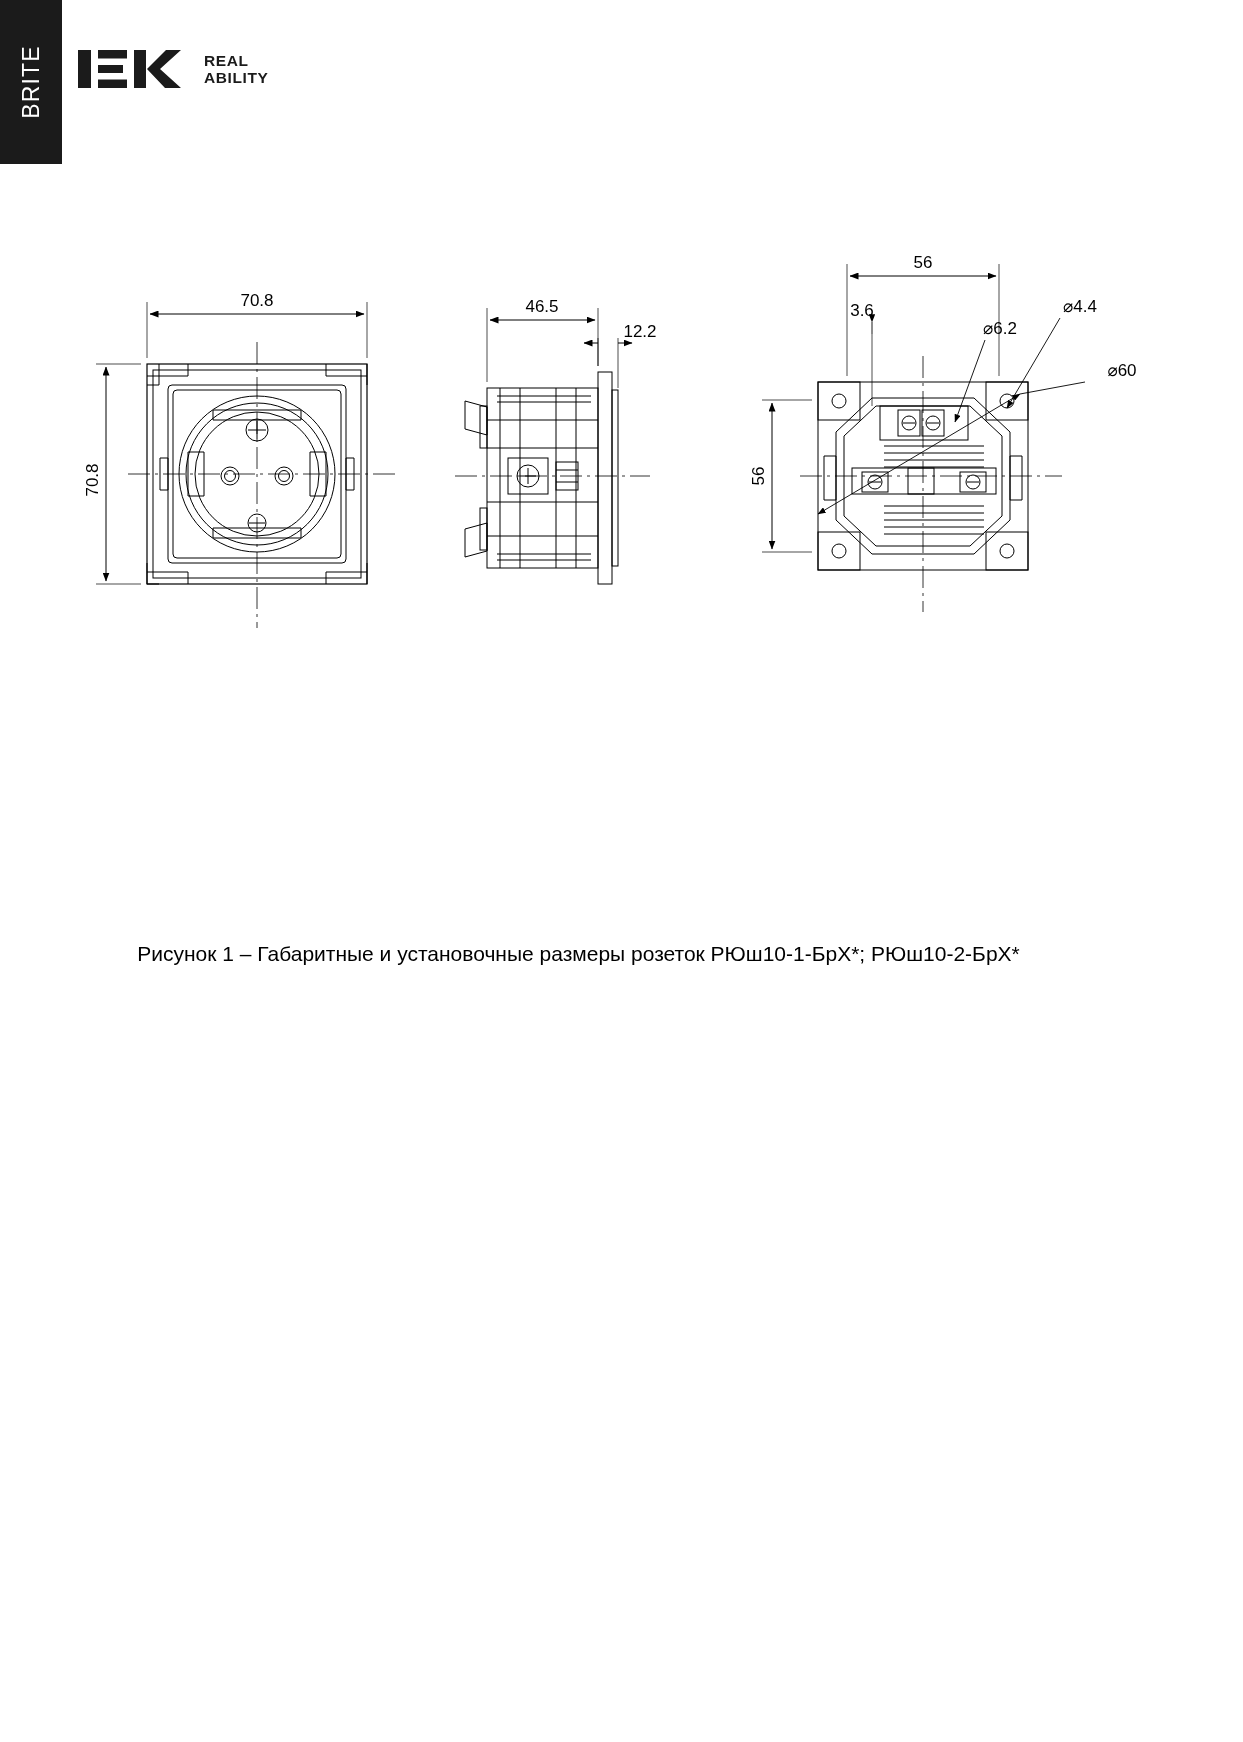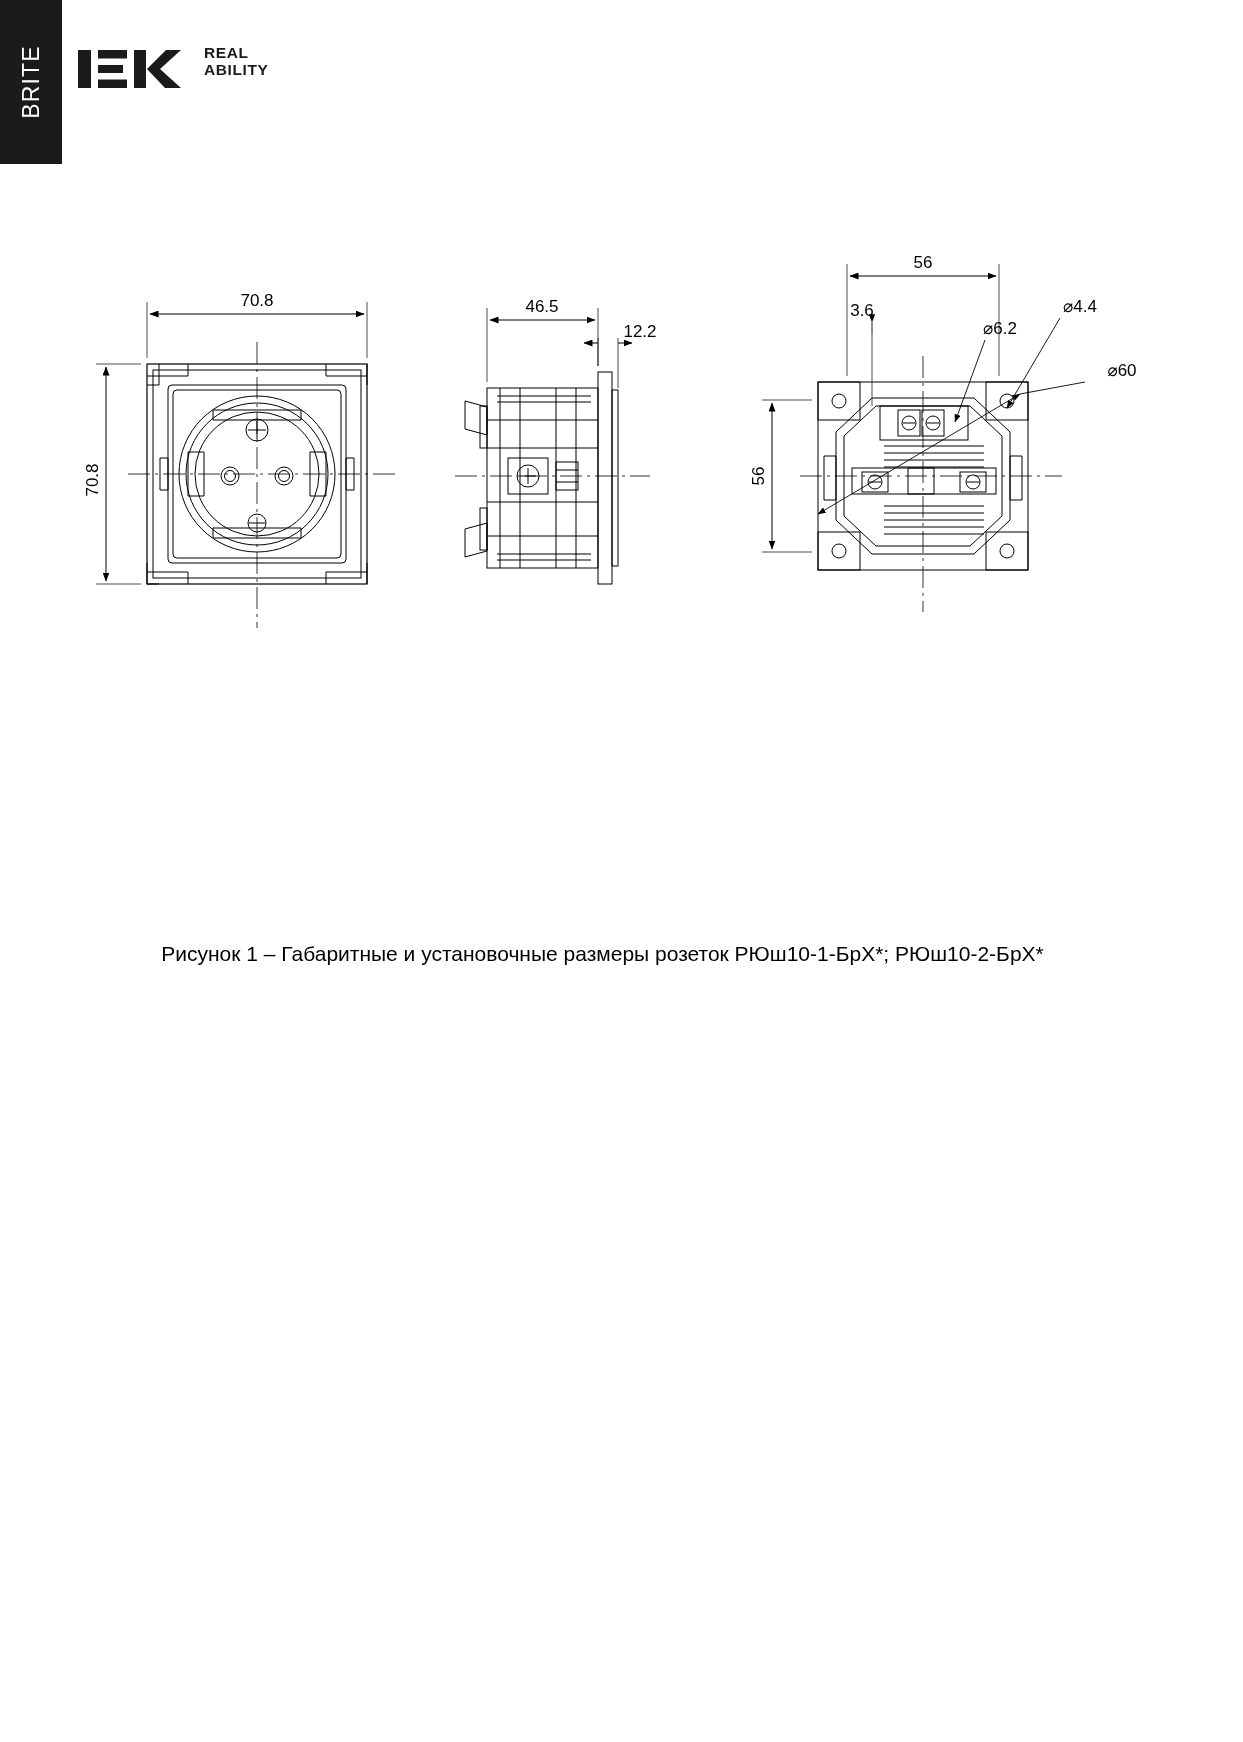--- a/index.html
+++ b/index.html
@@ -42,20 +42,21 @@
     letter-spacing: 1.2px;
     font-weight: 400;
     white-space: nowrap;
     font-family: "Liberation Sans", sans-serif;
   }
   .logo-wrap {
     position: absolute;
     left: 78px;
     top: 44px;
     display: flex;
+    align-items: center;
   }
   .logo-mark {
     width: 104px;
     height: 50px;
   }
   .logo-tagline {
     margin-left: 22px;
     line-height: 1.12;
     font-size: 15.5px;
     font-weight: bold;
@@ -78,21 +79,20 @@
   
   .figure-caption {
     position: absolute;
     left: 0;
     top: 942px;
     width: 1157px;
     text-align: center;
     font-size: 21px;
     color: #000000;
     font-family: "Liberation Sans", sans-serif;
-    margin-left: 24px;
   }
 </style>
 </head>
 <body>
 
 <div class="header-band">
 
   <div class="brand-tab">
     <span class="brand-tab-label">BRITE</span>
   </div>

